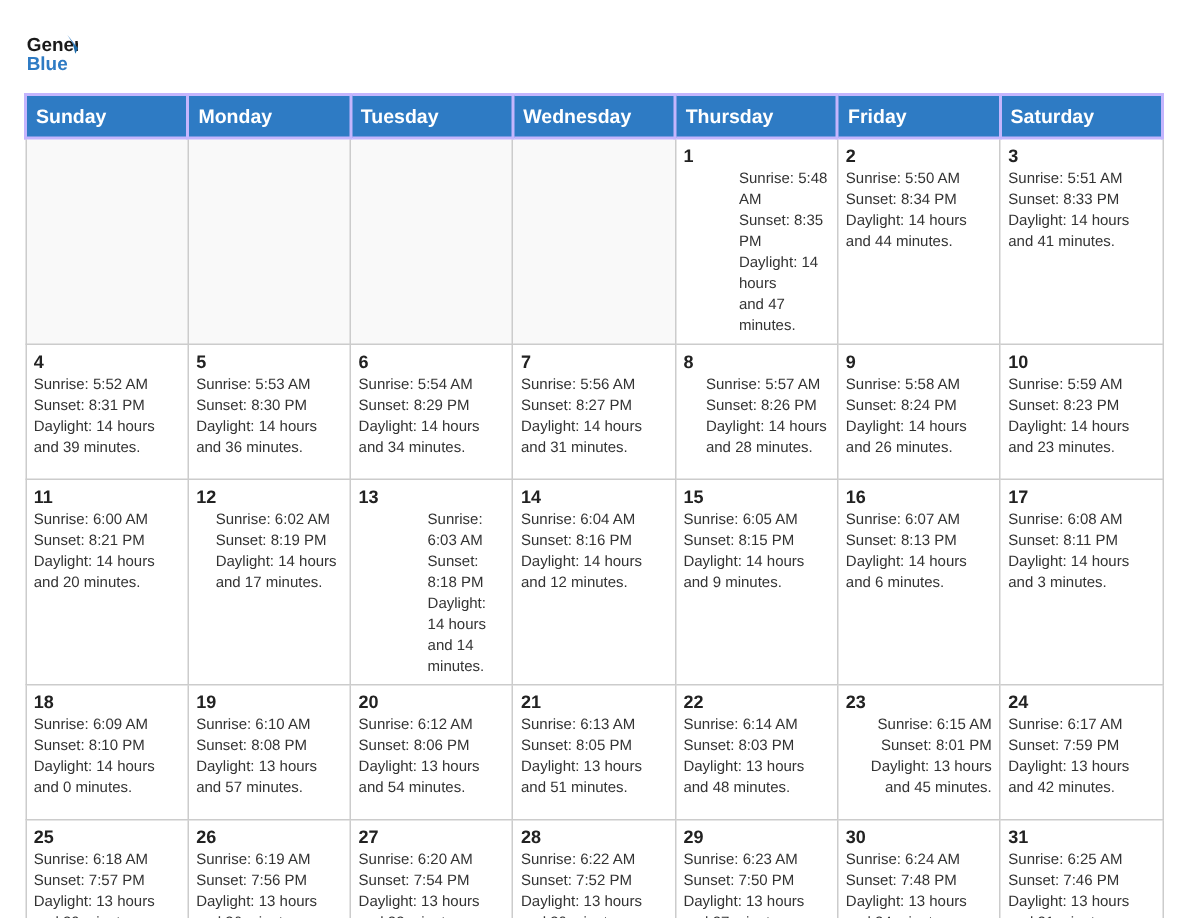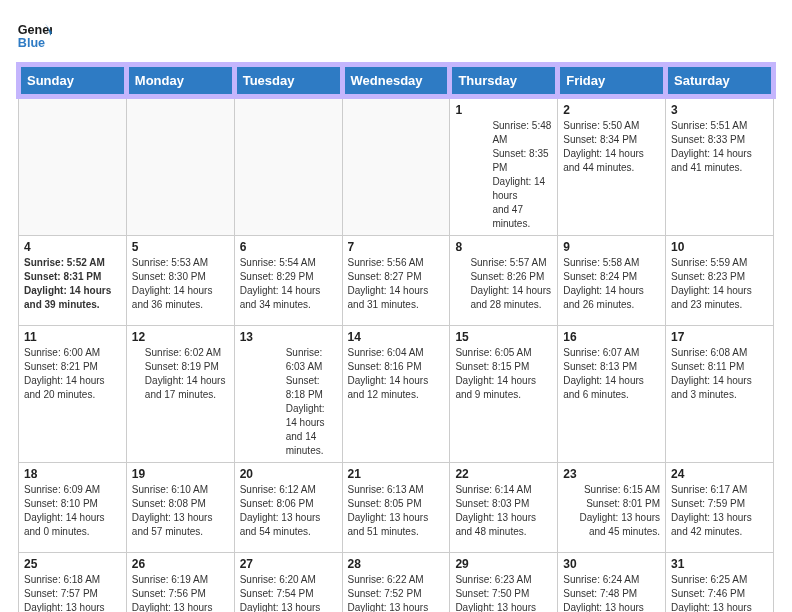--- a/index.html
+++ b/index.html
@@ -43,21 +43,21 @@
       width: 100%;
       border-collapse: collapse;
     }
     .calendar th {
       background: #2e7bc4;
       color: #fff;
       font-size: 13px;
       font-weight: bold;
       padding: 6px 6px;
       text-align: left;
-      border: 5px solid #c4b5fd;
+      border: 2px solid #c4b5fd;
     }
     .calendar td {
       border: 1px solid #ccc;
       vertical-align: top;
       padding: 4px 5px;
       font-size: 10.5px;
       color: #222;
       background: #fff;
       width: calc(100% / 7);
       height: 90px;
@@ -130,21 +130,21 @@
           <div class="day-num">3</div>
           <div class="day-info" style="white-space: pre-line;">Sunrise: 5:51 AM
 Sunset: 8:33 PM
 Daylight: 14 hours
 and 41 minutes.</div>
         </td>
       </tr>
       <tr>
         <td>
           <div class="day-num">4</div>
-          <div class="day-info" style="white-space: pre-line; font-weight: bold;">Sunrise: 5:52 AM
+          <div class="day-info" style="white-space: pre-line;">Sunrise: 5:52 AM
 Sunset: 8:31 PM
 Daylight: 14 hours
 and 39 minutes.</div>
         </td>
         <td>
           <div class="day-num">5</div>
           <div class="day-info" style="white-space: pre-line;">Sunrise: 5:53 AM
 Sunset: 8:30 PM
 Daylight: 14 hours
 and 36 minutes.</div>

